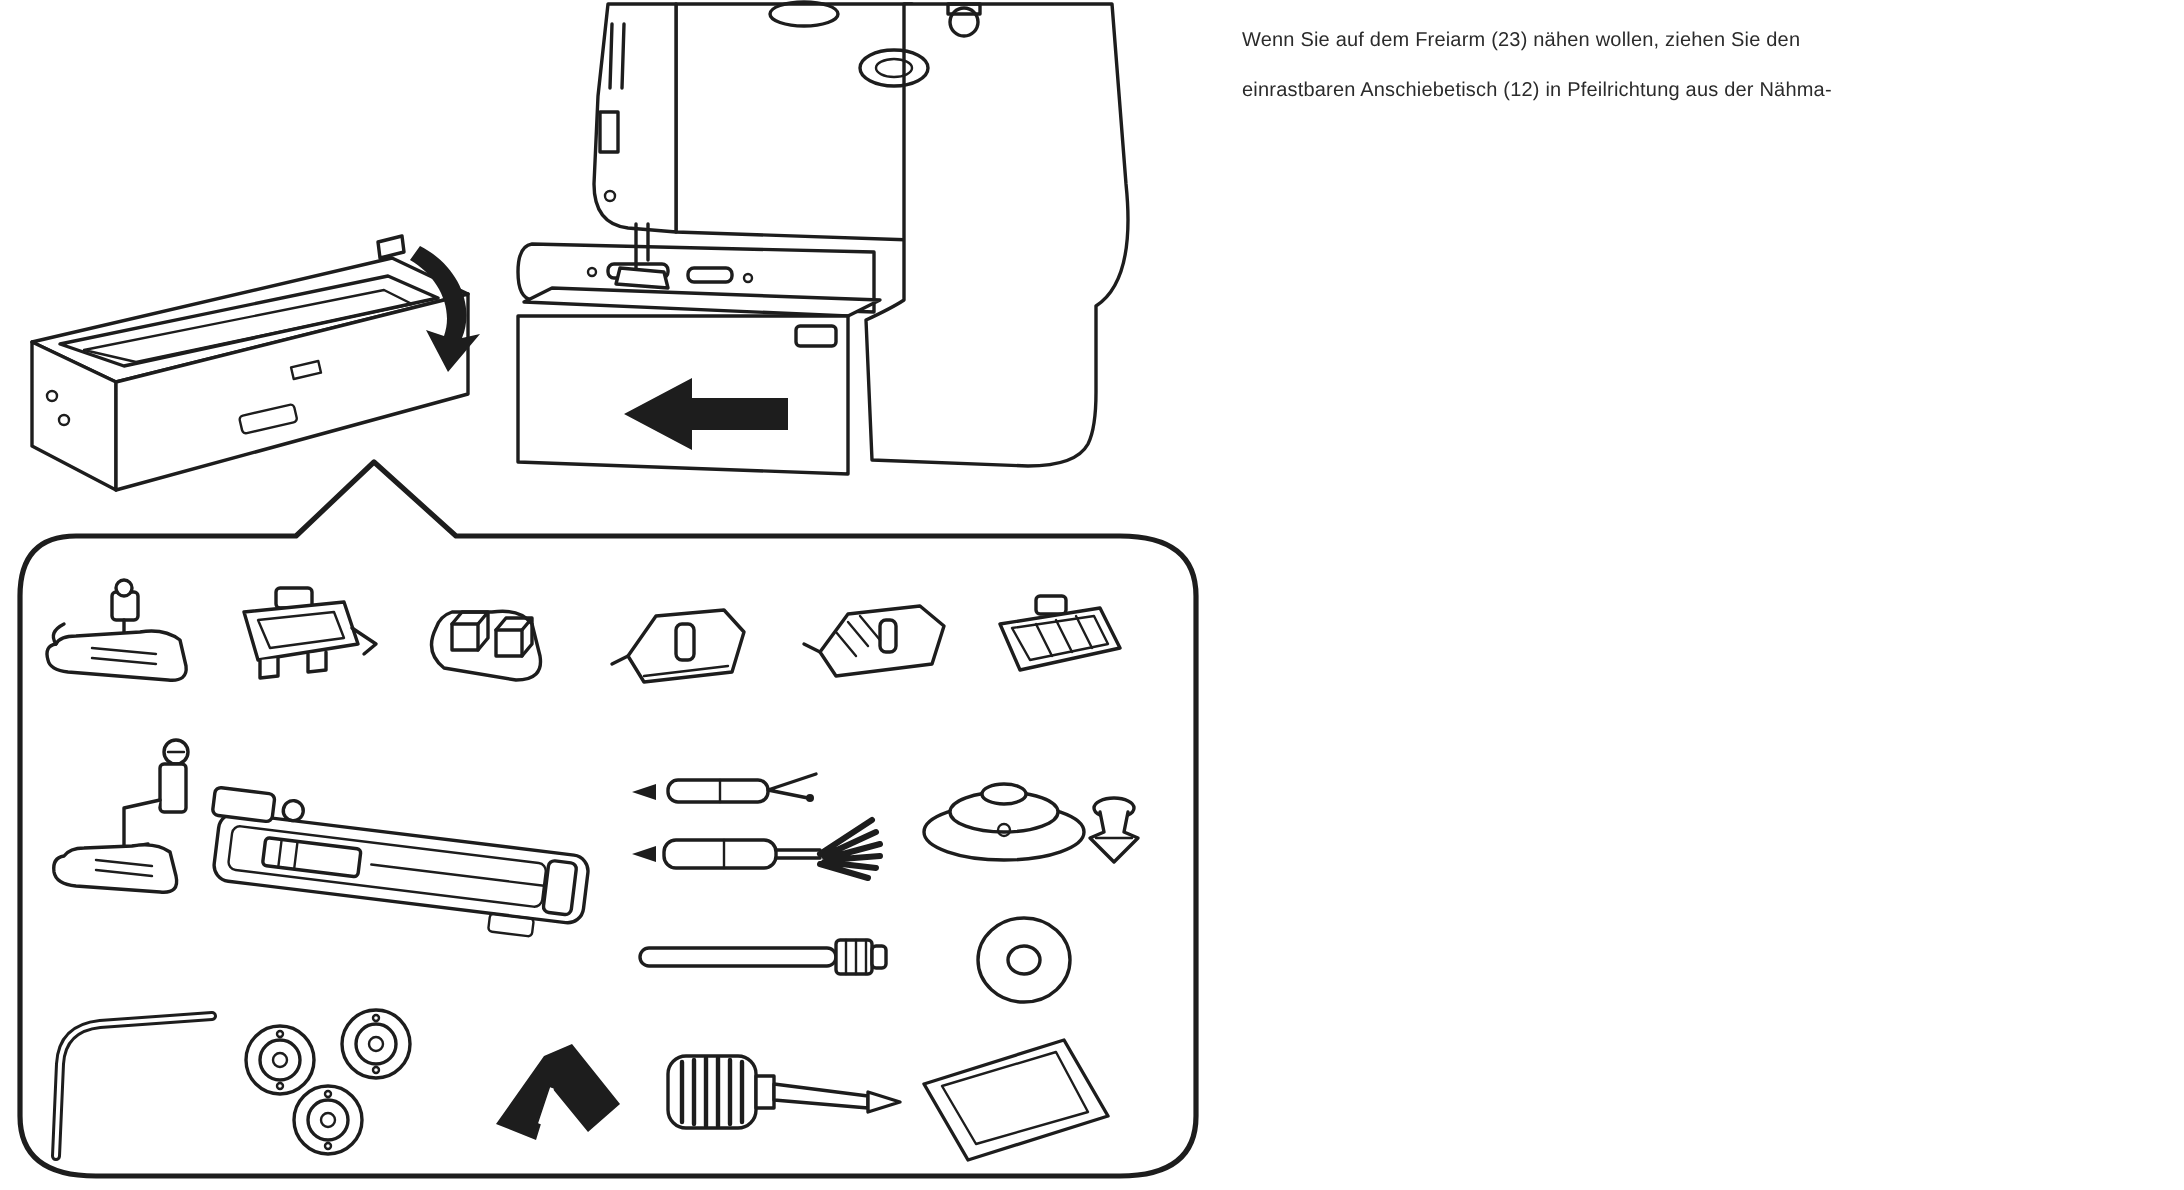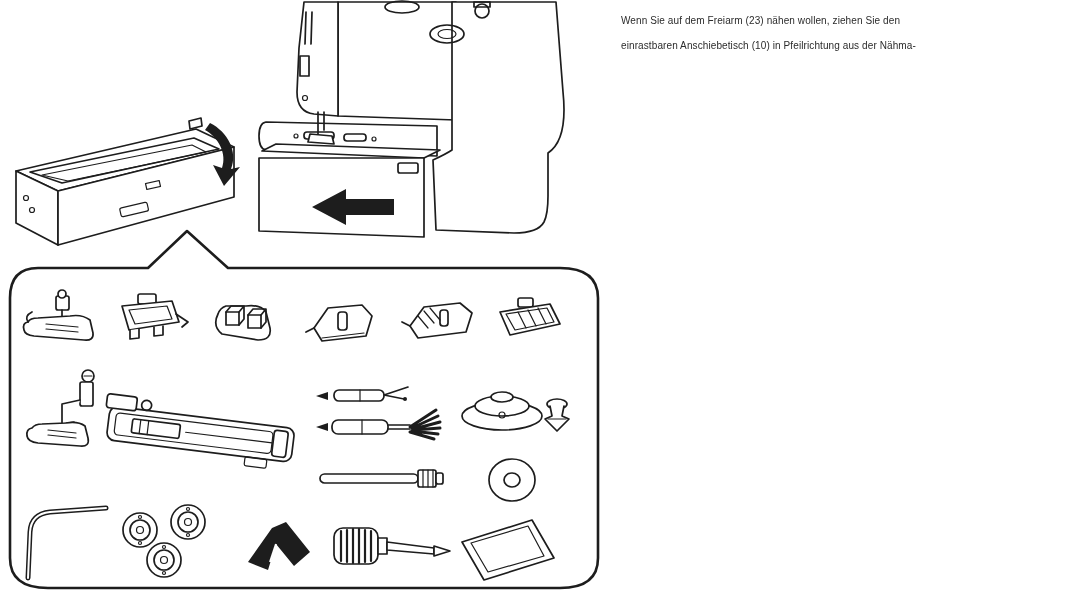--- a/index.html
+++ b/index.html
@@ -227,16 +227,16 @@
     </g>
 
     <g transform="translate(450,510)">
       <path class="ln fw" d="M12,32 L82,10 L104,48 L34,70 Z"></path>
       <path class="ln thin" d="M21,33 L78,16 L94,46 L38,62 Z"></path>
     </g>
   </svg>
 
   <div class="copy">
     <div class="line">Wenn Sie auf dem Freiarm (23) nähen wollen, ziehen Sie den</div>
-    <div class="line">einrastbaren Anschiebetisch (10) in Pfeilrichtung aus der Nähma-</div>
+    <div class="line">einrastbaren Anschiebetisch (12) in Pfeilrichtung aus der Nähma-</div>
   </div>
 
 </div>
 
 </body></html>

